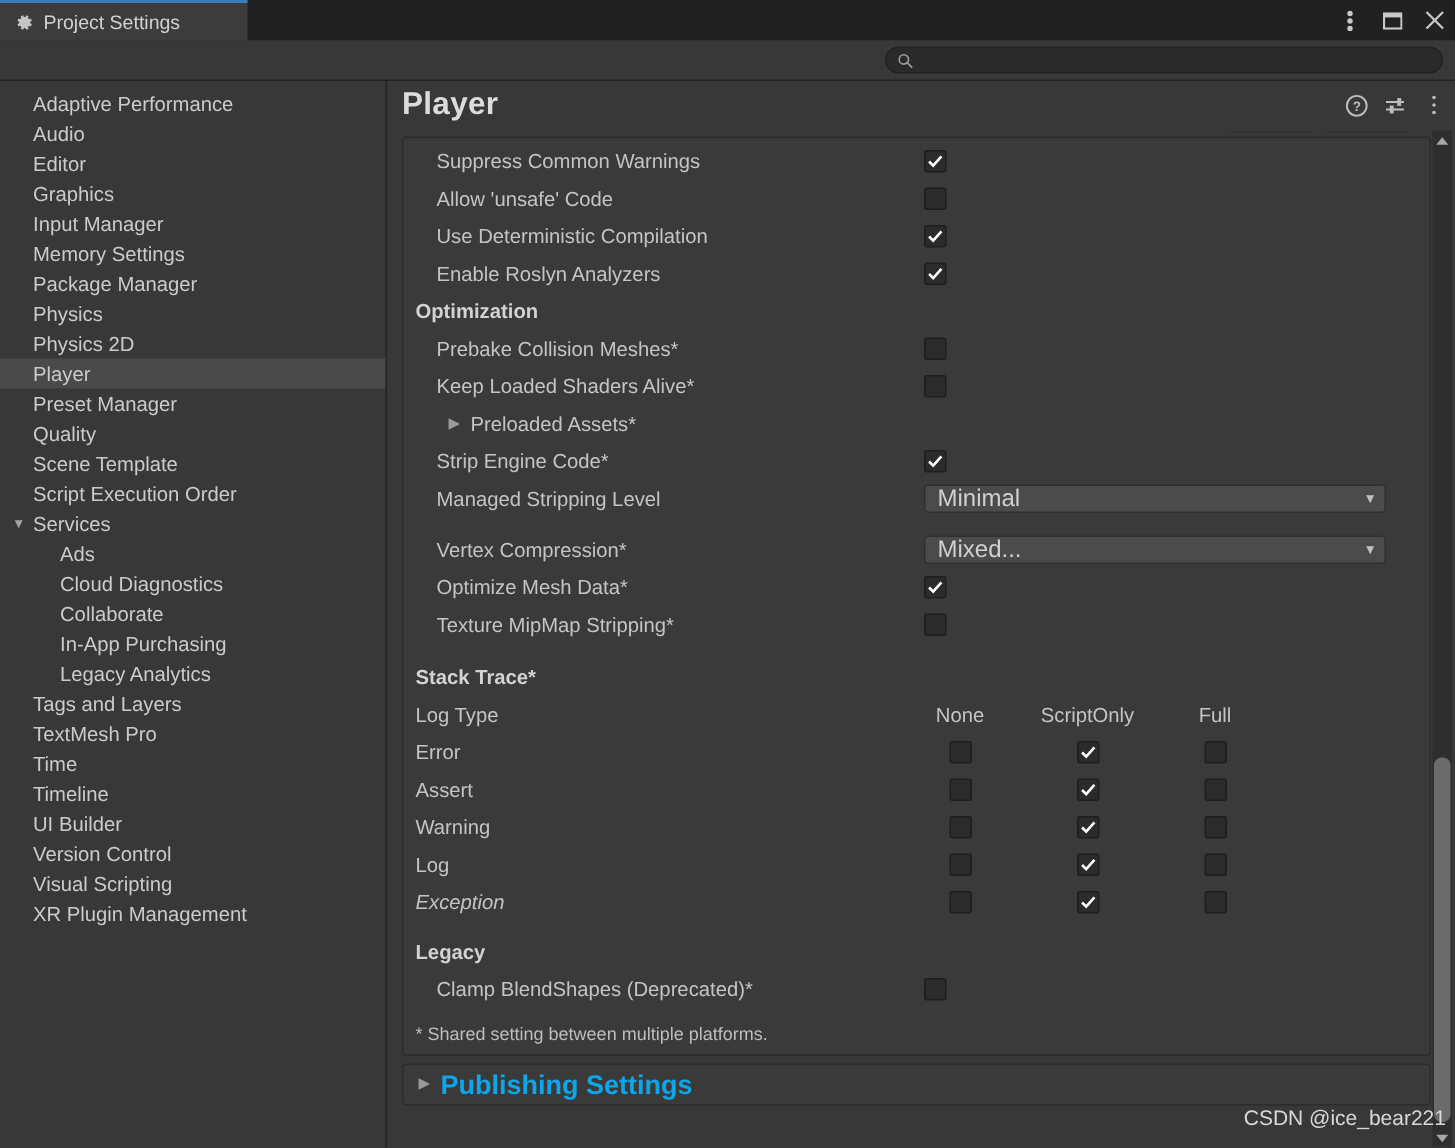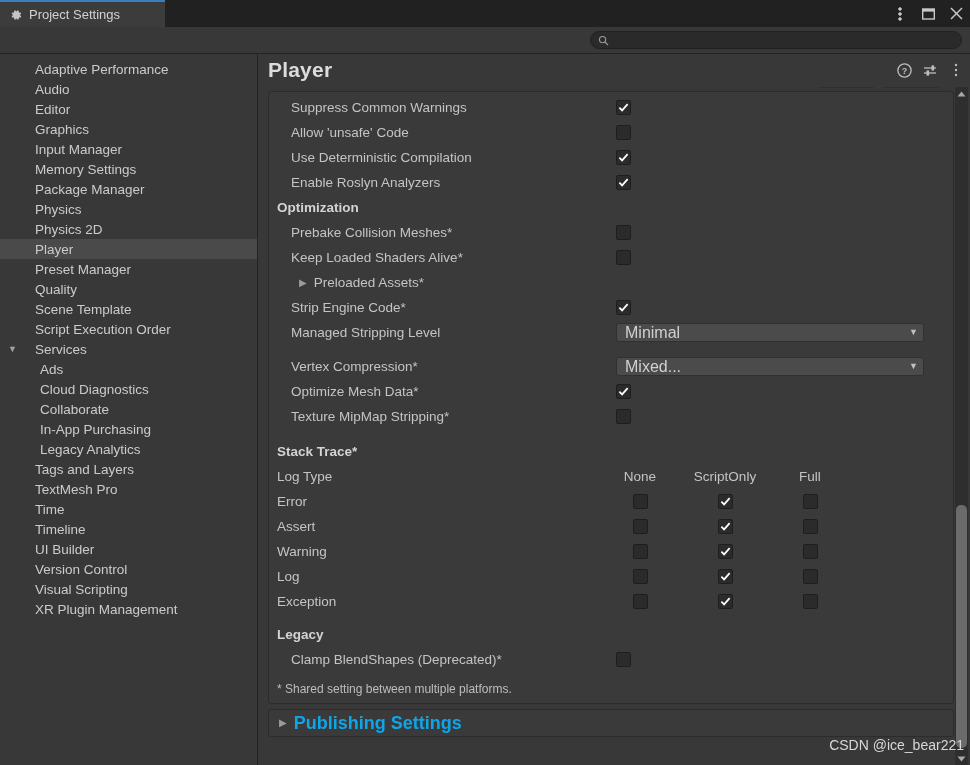--- a/index.html
+++ b/index.html
@@ -48,21 +48,21 @@
   }
 
   
   .sidebar {
     position: absolute; left: 0; top: 54px; width: 258px; height: 711px;
     background: #383838; border-right: 1px solid #232323;
     padding-top: 5px; overflow: hidden;
   }
   .nav-item {
     height: 20px; display: flex; align-items: center;
-    font-size: 13.5px; color: #cbcbcb; padding-left: 35px; white-space: nowrap;
+    font-size: 13.5px; color: #cbcbcb; padding-left: 22px; white-space: nowrap;
   }
   .nav-item.child { padding-left: 40px; }
   .nav-item.selected { background: #4a4a4a; }
   .nav-item .tri {
     position: absolute; left: 8px; font-size: 9px; color: #a3a3a3; line-height: 1;
   }
   .nav-item.has-tri { position: relative; }
 
   
   .main {
@@ -497,21 +497,21 @@
                 <div class="chk">
                   <svg viewBox="0 0 12 12">
                     <polyline points="1.5,6.2 4.5,9.2 10.5,2.4" fill="none" stroke="#ffffff" stroke-width="1.9"></polyline>
                   </svg>
                 </div>
               </div>
               <div class="st-cell" style="left: 501px;">
                 <div class="chk"></div>
               </div>
             </div>
-            <div class="row" style="padding-left: 8px;">
+            <div class="row" style="padding-left: 8px; font-style: italic;">
               <span class="row-label">Exception</span>
               <div class="st-cell" style="left: 331px;">
                 <div class="chk"></div>
               </div>
               <div class="st-cell" style="left: 416px;">
                 <div class="chk">
                   <svg viewBox="0 0 12 12">
                     <polyline points="1.5,6.2 4.5,9.2 10.5,2.4" fill="none" stroke="#ffffff" stroke-width="1.9"></polyline>
                   </svg>
                 </div>

